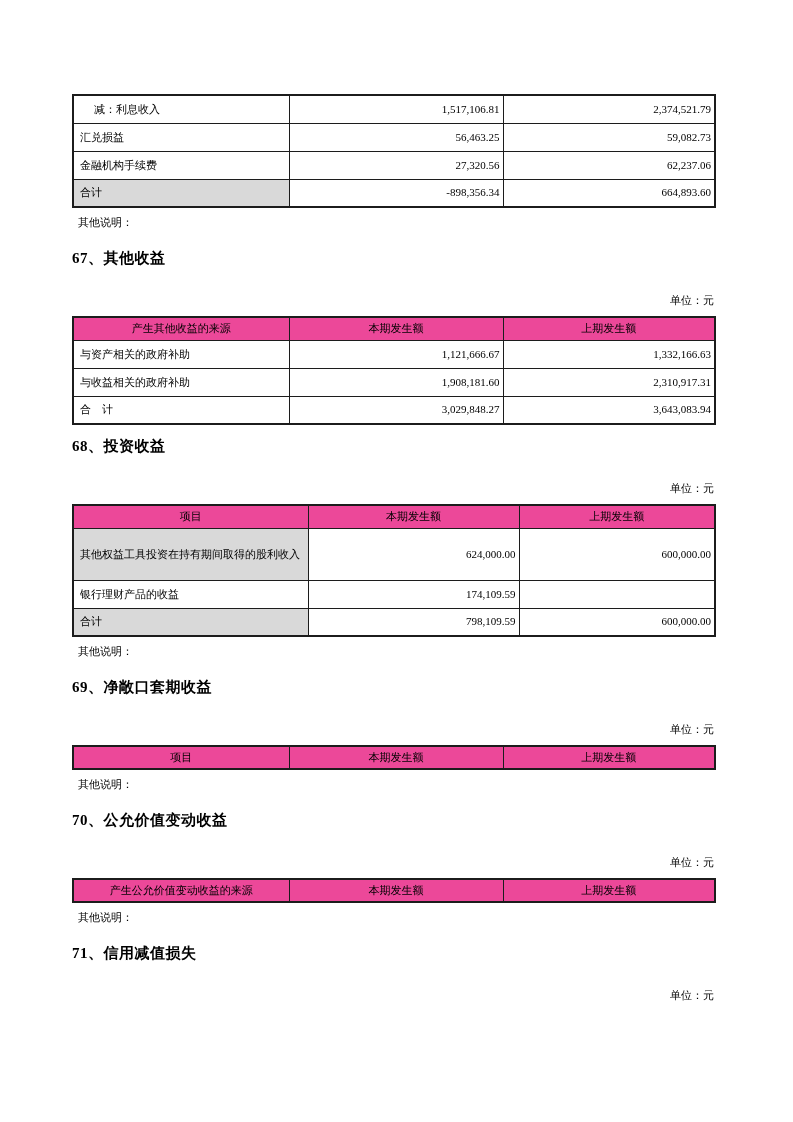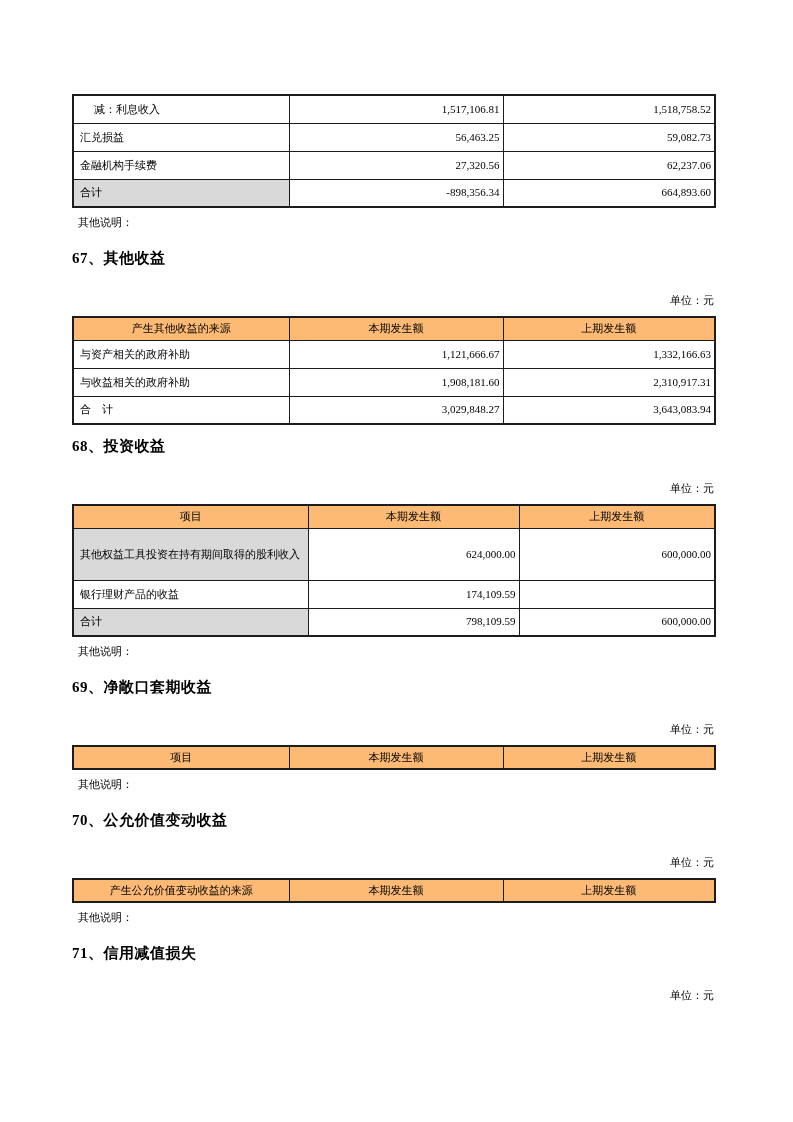--- a/index.html
+++ b/index.html
@@ -30,21 +30,21 @@
     border: 1.5px solid #1c1c1c;
     font-size: 11px;
     font-weight: normal;
     line-height: 1.35;
     padding: 2px 4px;
     box-sizing: border-box;
     overflow: hidden;
     vertical-align: middle;
   }
   th {
-    background: #fdba74;
+    background: #ec4899;
     text-align: center;
     height: 23px;
   }
   tr.data-row { height: 28px; }
   tr.tall-row  { height: 52px; margin-top: 47px; }
   td.label { text-align: left; padding-left: 6px; background: #ffffff; }
   td.num   { text-align: right; padding-right: 3px; background: #ffffff; }
   td.shaded { background: #d9d9d9; }
   td.indent { padding-left: 20px; }
   .note {
@@ -77,21 +77,21 @@
     <table>
       <colgroup>
           <col style="width:216px">
           <col style="width:214px">
           <col style="width:212px">
         </colgroup>
       <tbody>
           <tr class="data-row">
         <td class="label indent">减：利息收入</td>
         <td class="num">1,517,106.81</td>
-        <td class="num">1,518,758.52</td>
+        <td class="num">2,374,521.79</td>
       </tr>
       <tr class="data-row">
         <td class="label">汇兑损益</td>
         <td class="num">56,463.25</td>
         <td class="num">59,082.73</td>
       </tr>
       <tr class="data-row">
         <td class="label">金融机构手续费</td>
         <td class="num">27,320.56</td>
         <td class="num">62,237.06</td>

